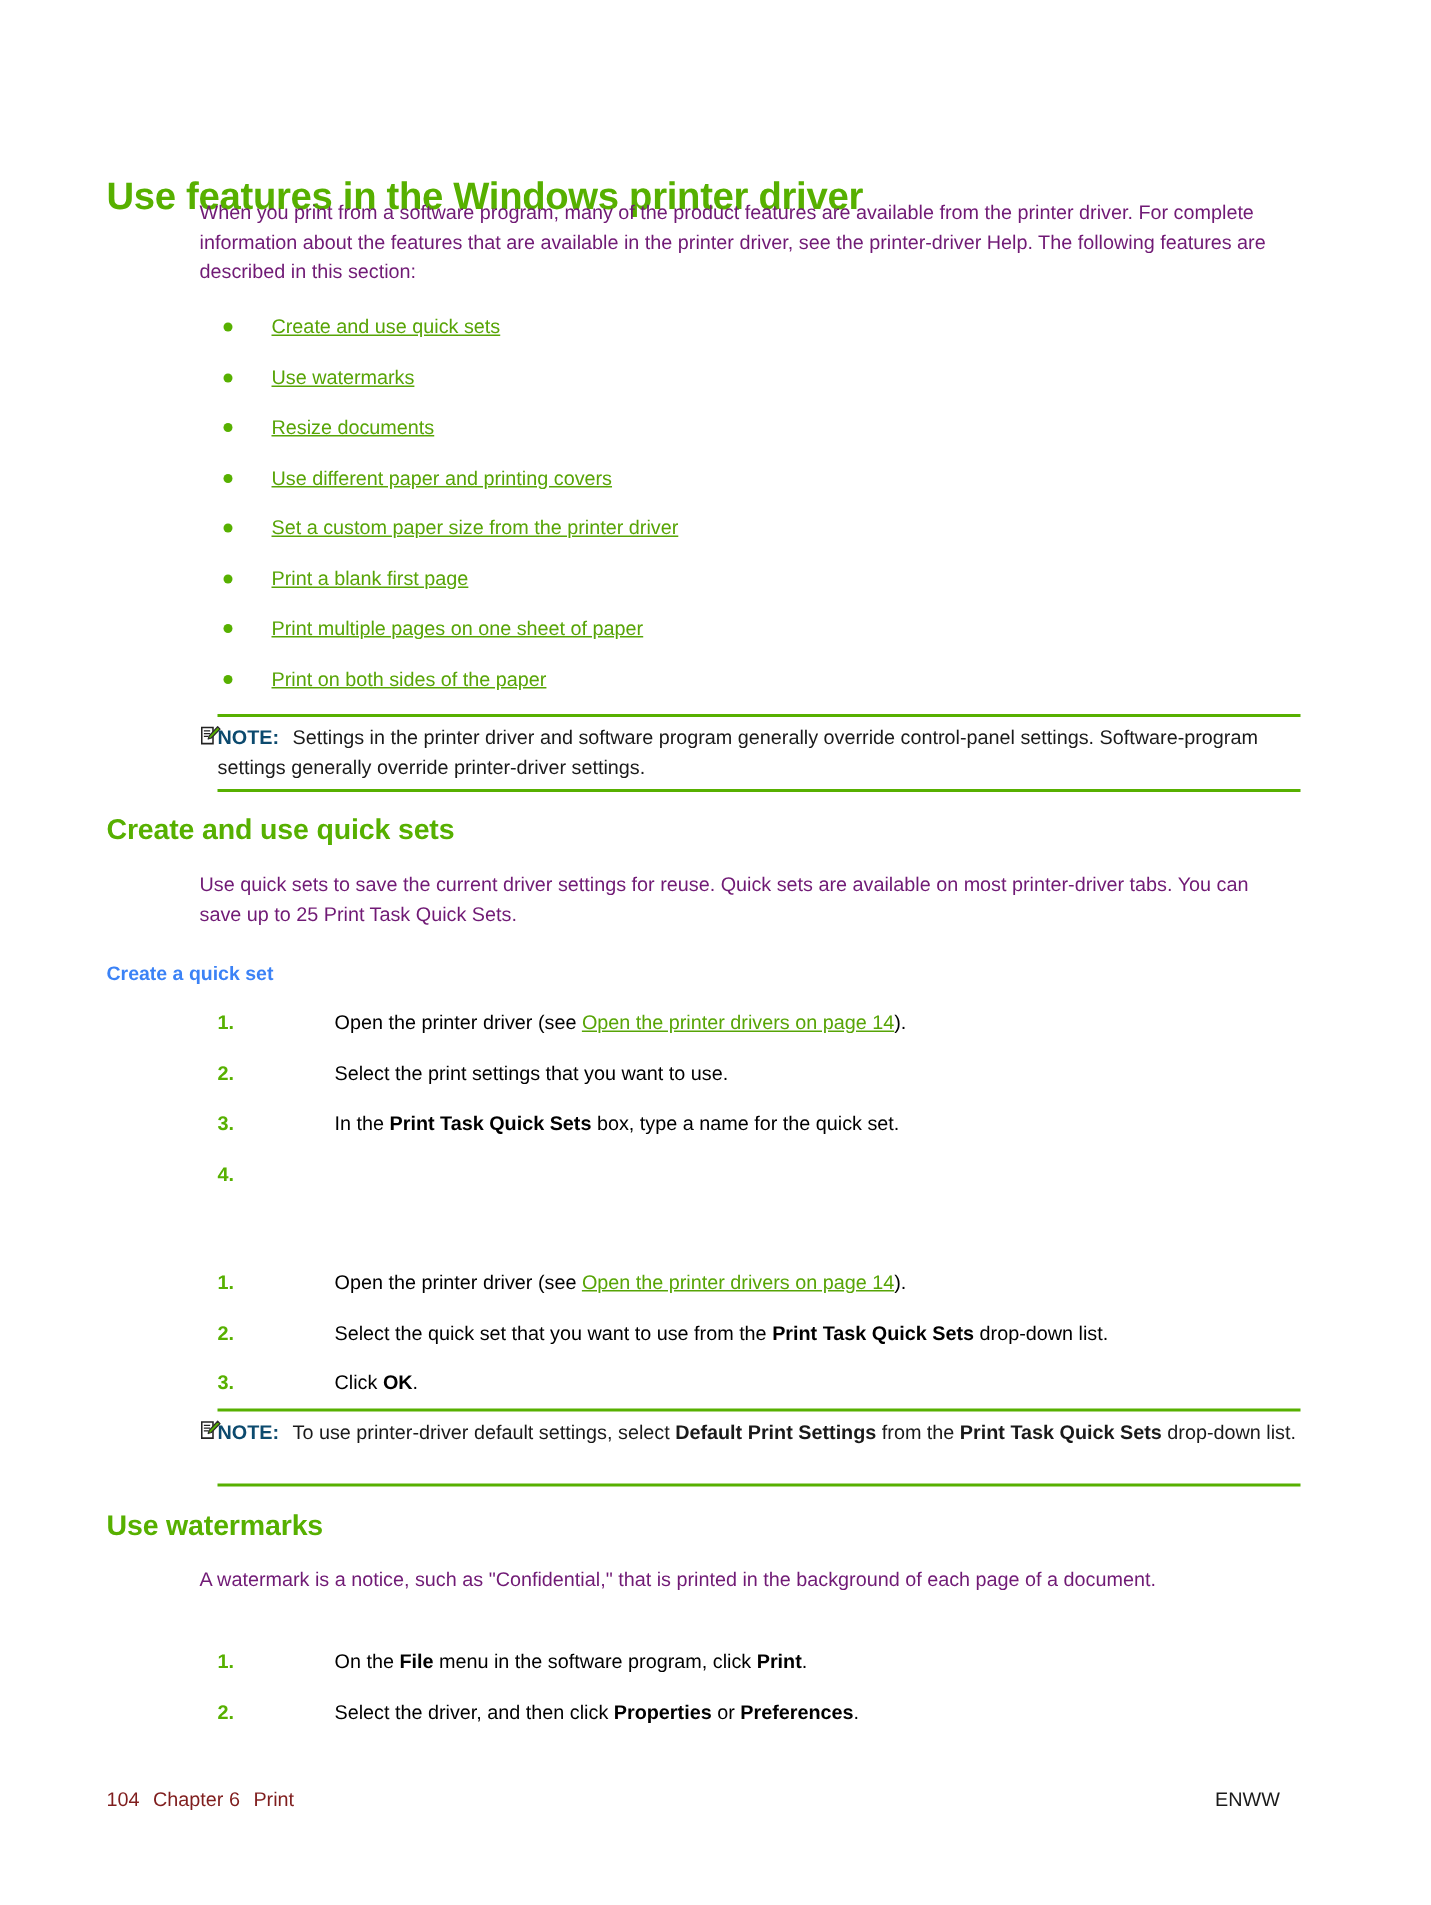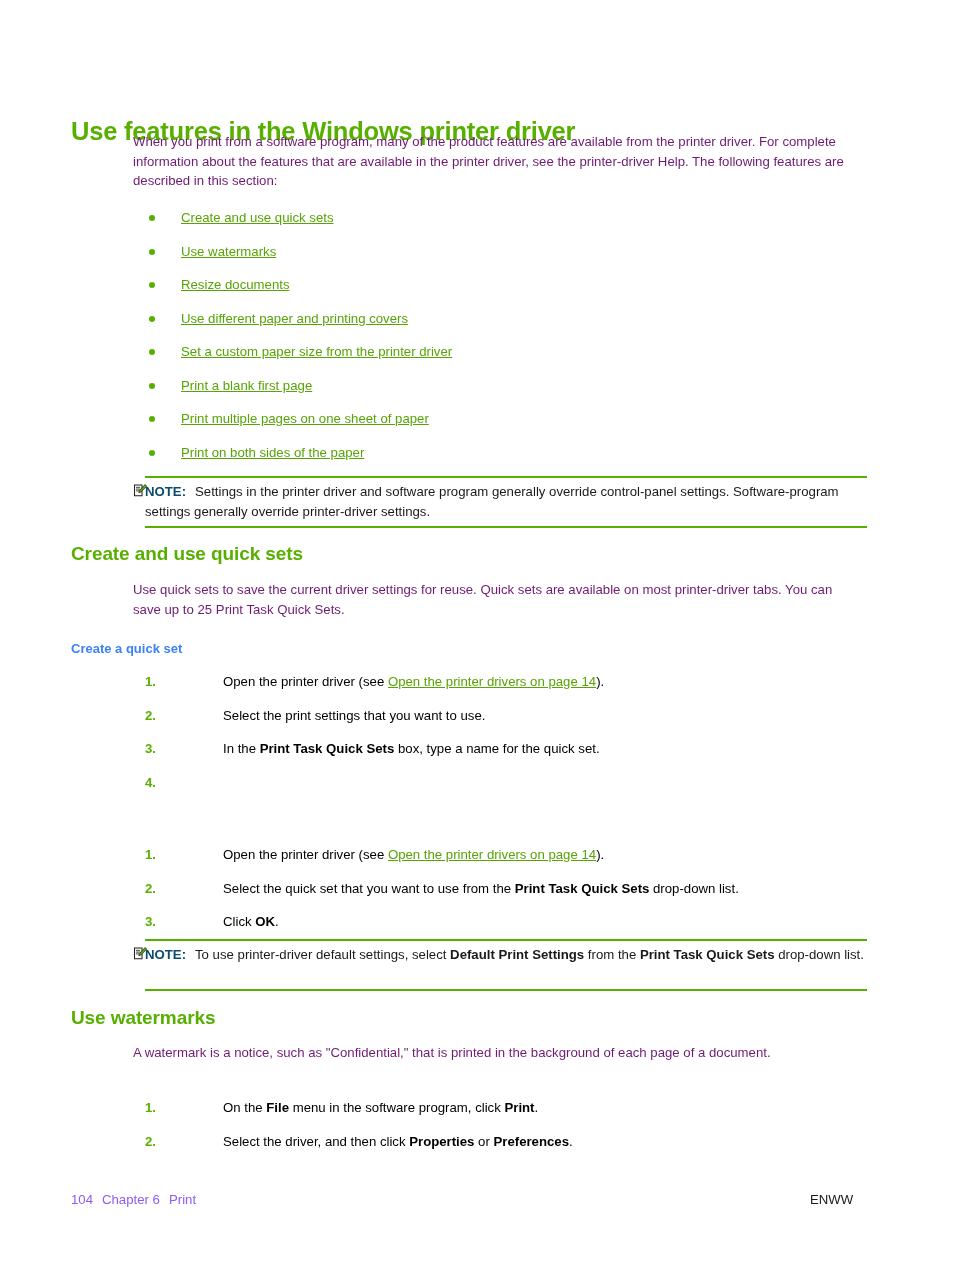--- a/index.html
+++ b/index.html
@@ -162,21 +162,21 @@
   }
 
   b, .b { font-weight: bold; }
 
   
   .footer-left {
     position: absolute;
     left: 71px;
     top: 1192px;
     font-size: 13.2px;
-    color: #8b5cf6;
+    color: #7f1d1d;
     white-space: nowrap;
   }
   .footer-right {
     position: absolute;
     left: 810px;
     top: 1192px;
     font-size: 13.2px;
     color: #1a1a1a;
     white-space: nowrap;
   }

